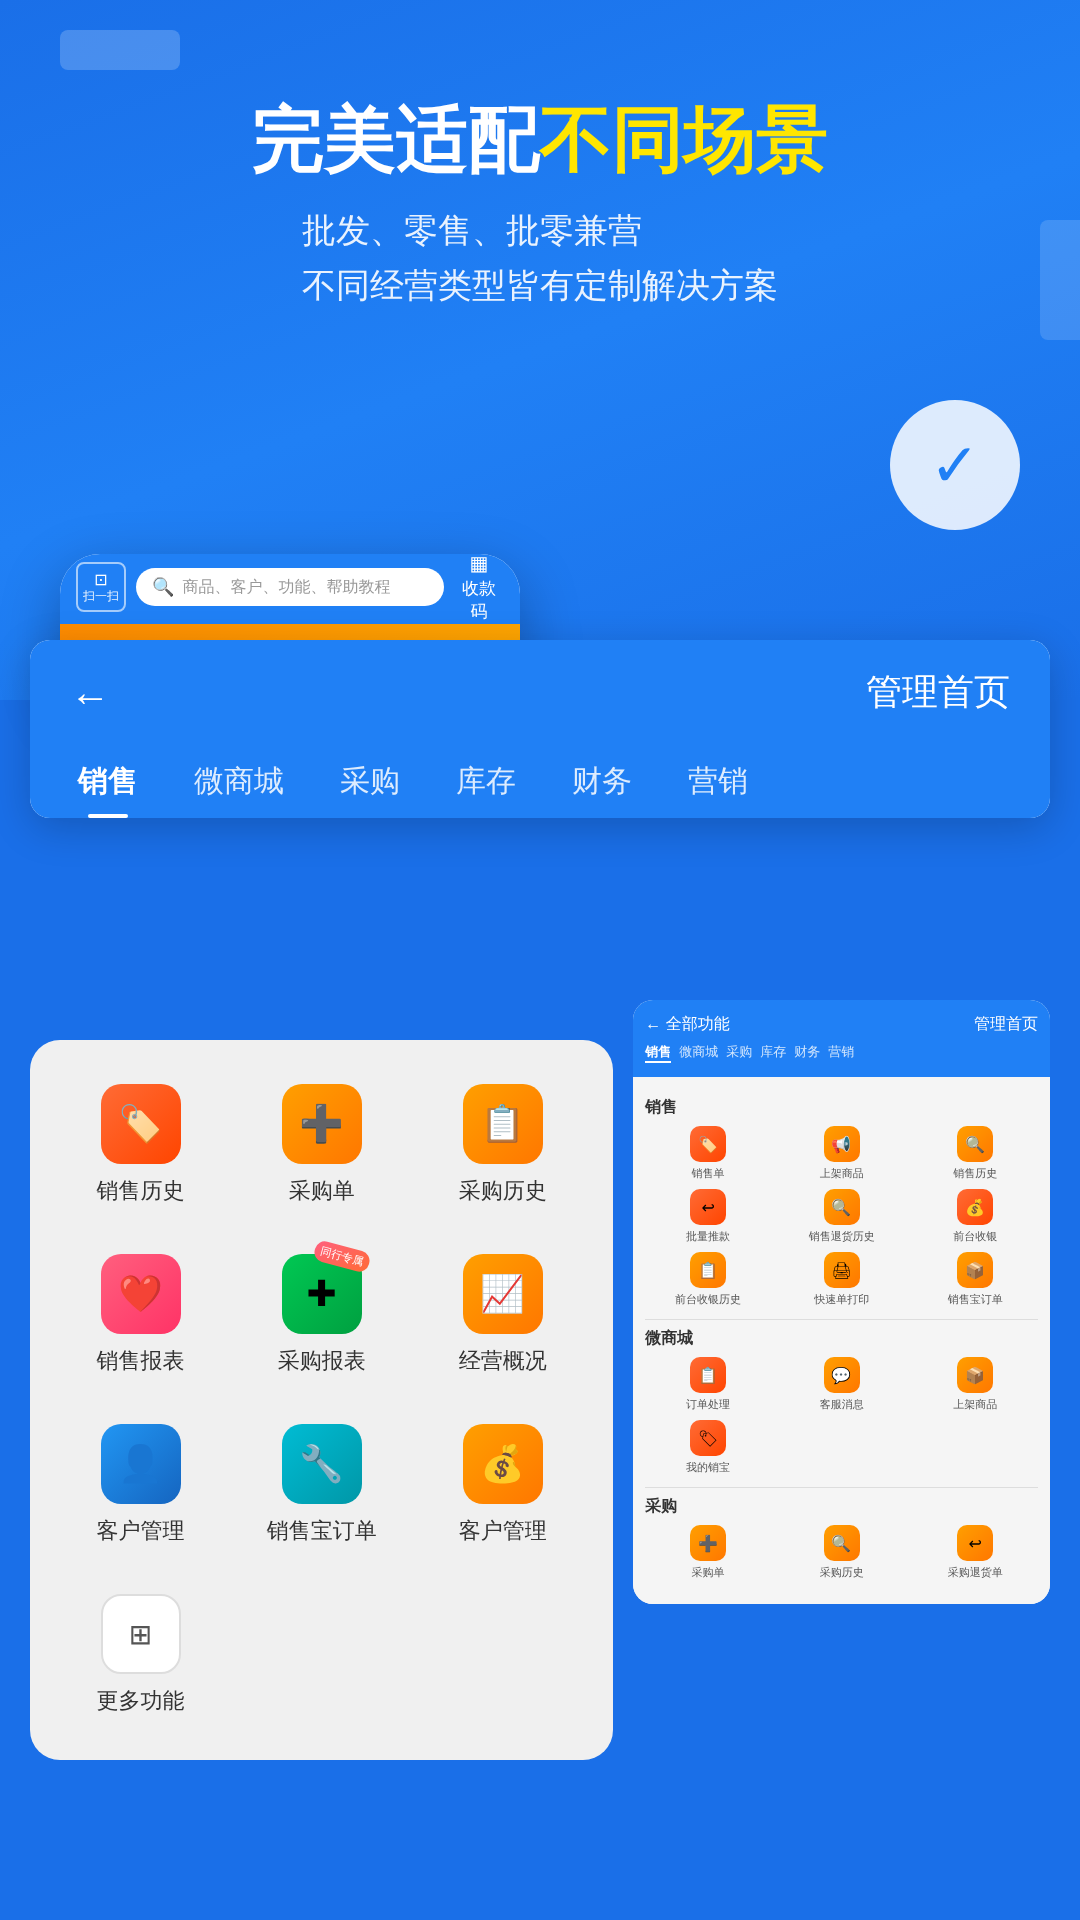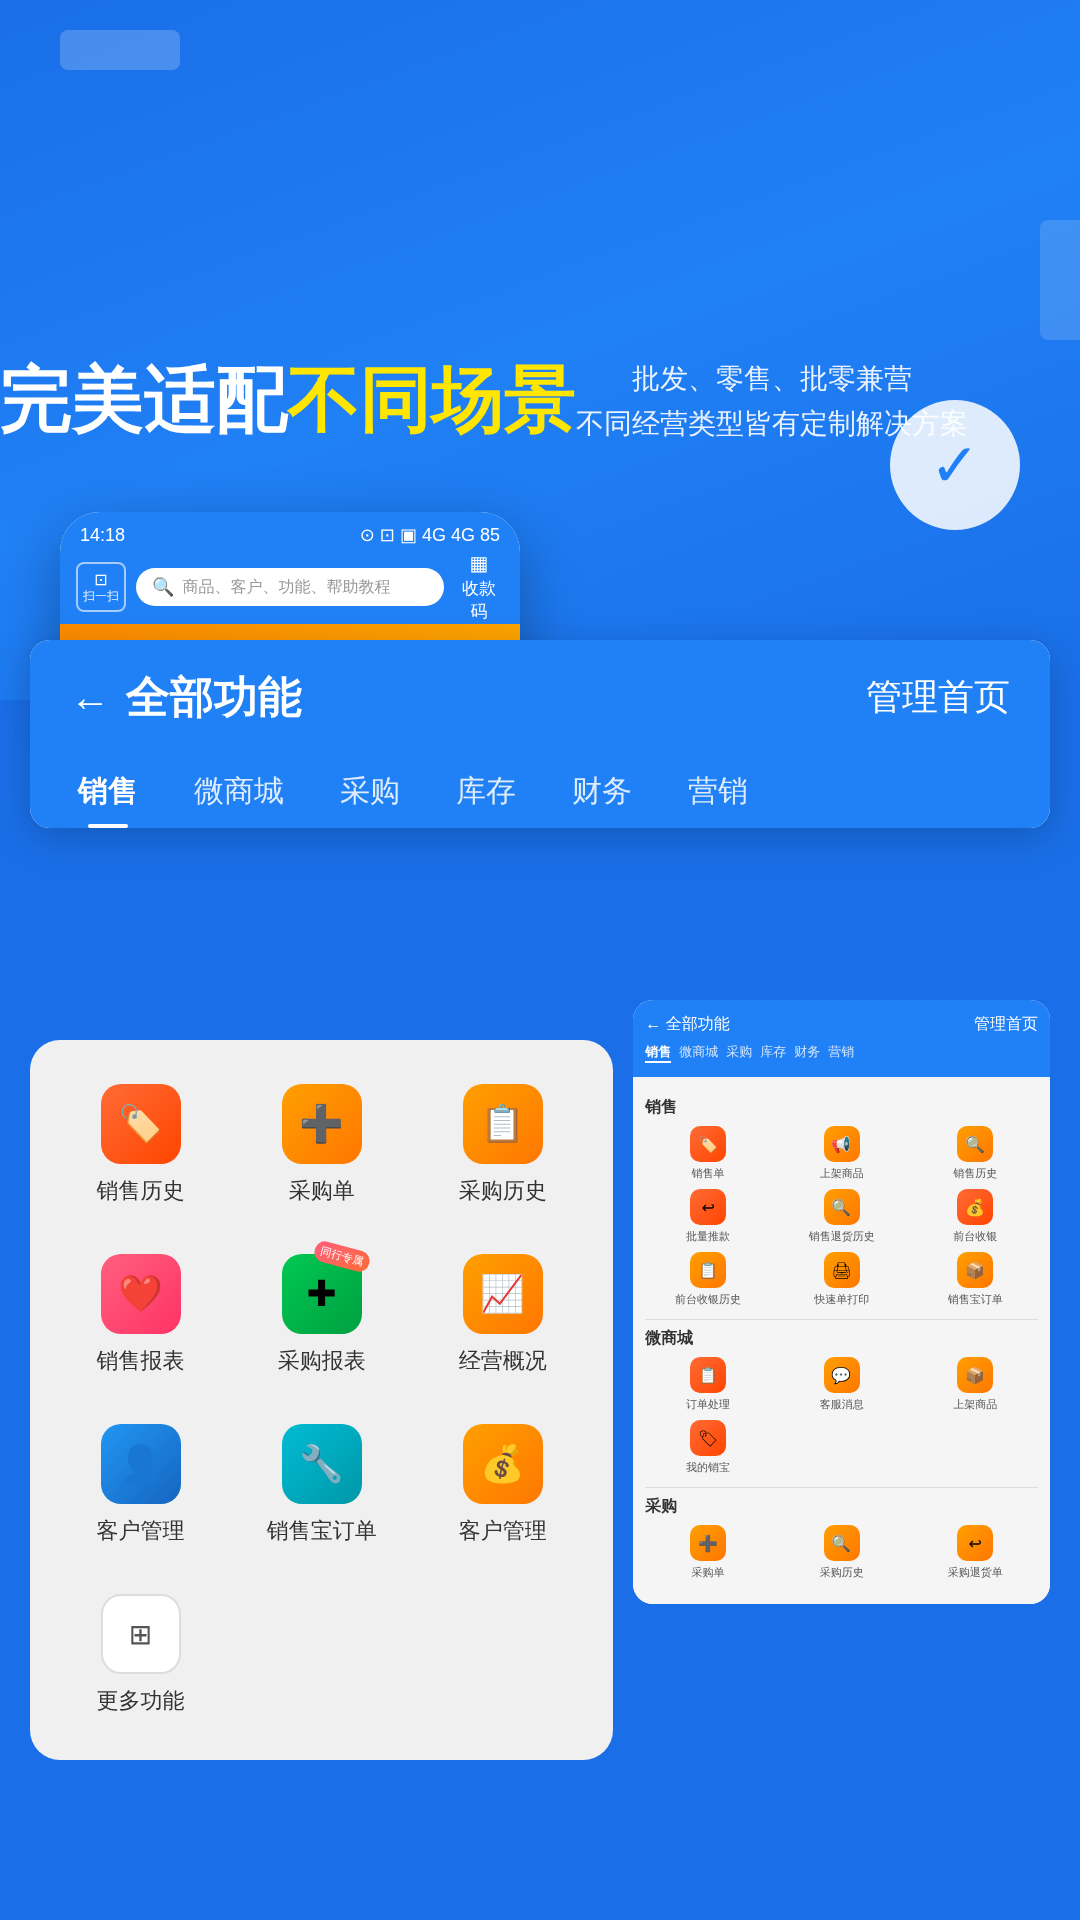--- a/index.html
+++ b/index.html
@@ -12,21 +12,21 @@
       position: relative;
     }
 
     
     .top-section {
       width: 100%;
       height: 700px;
       background: linear-gradient(160deg, #1a6fe8 0%, #2080f5 50%, #1a6fe8 100%);
       position: relative;
       display: flex;
-      flex-direction: row;
+      flex-direction: column;
       align-items: center;
       padding-top: 80px;
     }
 
     .status-bar-placeholder {
       position: absolute;
       top: 30px;
       left: 60px;
       width: 120px;
       height: 40px;
@@ -40,23 +40,23 @@
       color: white;
       text-align: center;
       line-height: 1.1;
       margin-top: 20px;
     }
     .main-title .highlight {
       color: #FFE600;
     }
 
     .subtitle {
-      font-size: 28px;
+      font-size: 34px;
       color: rgba(255,255,255,0.9);
-      text-align: center;
+      text-align: left;
       margin-top: 24px;
       line-height: 1.6;
     }
 
     
     .check-circle {
       position: absolute;
       right: 60px;
       top: 400px;
       width: 130px;
@@ -420,24 +420,20 @@
   </div>
 
   <div class="decor-rect-right"></div>
 
   <div class="check-circle">
     <span class="check-mark">✓</span>
   </div>
 
   <div class="phone-container">
     <div class="phone-mockup">
-      <div class="phone-status-bar">
-        <span>14:18</span>
-        <span>⊙ ⊡ ▣ 4G  4G  85</span>
-      </div>
       <div class="phone-search-bar">
         <div class="scan-icon-box">
           <div style="font-size:16px; color:white;">⊡</div>
           <div style="font-size:12px; color:rgba(255,255,255,0.9);">扫一扫</div>
         </div>
         <div class="search-input-mock">
           <span class="search-icon-small">🔍</span>
           <span style="font-size:16px; color:#999;">商品、客户、功能、帮助教程</span>
         </div>
         <div class="qr-icon-box">
@@ -449,21 +445,20 @@
         <span>来瞅瞅别人家的小程序</span>
       </div>
     </div>
   </div>
 </div>
 
 <div class="function-panel">
   <div class="panel-header">
     <div class="panel-header-left">
       <span class="back-arrow">←</span>
-      <span>全部功能</span>
     </div>
     <div class="panel-header-right">管理首页</div>
   </div>
   <div class="panel-tabs">
     <div class="panel-tab active">销售</div>
     <div class="panel-tab">微商城</div>
     <div class="panel-tab">采购</div>
     <div class="panel-tab">库存</div>
     <div class="panel-tab">财务</div>
     <div class="panel-tab">营销</div>

